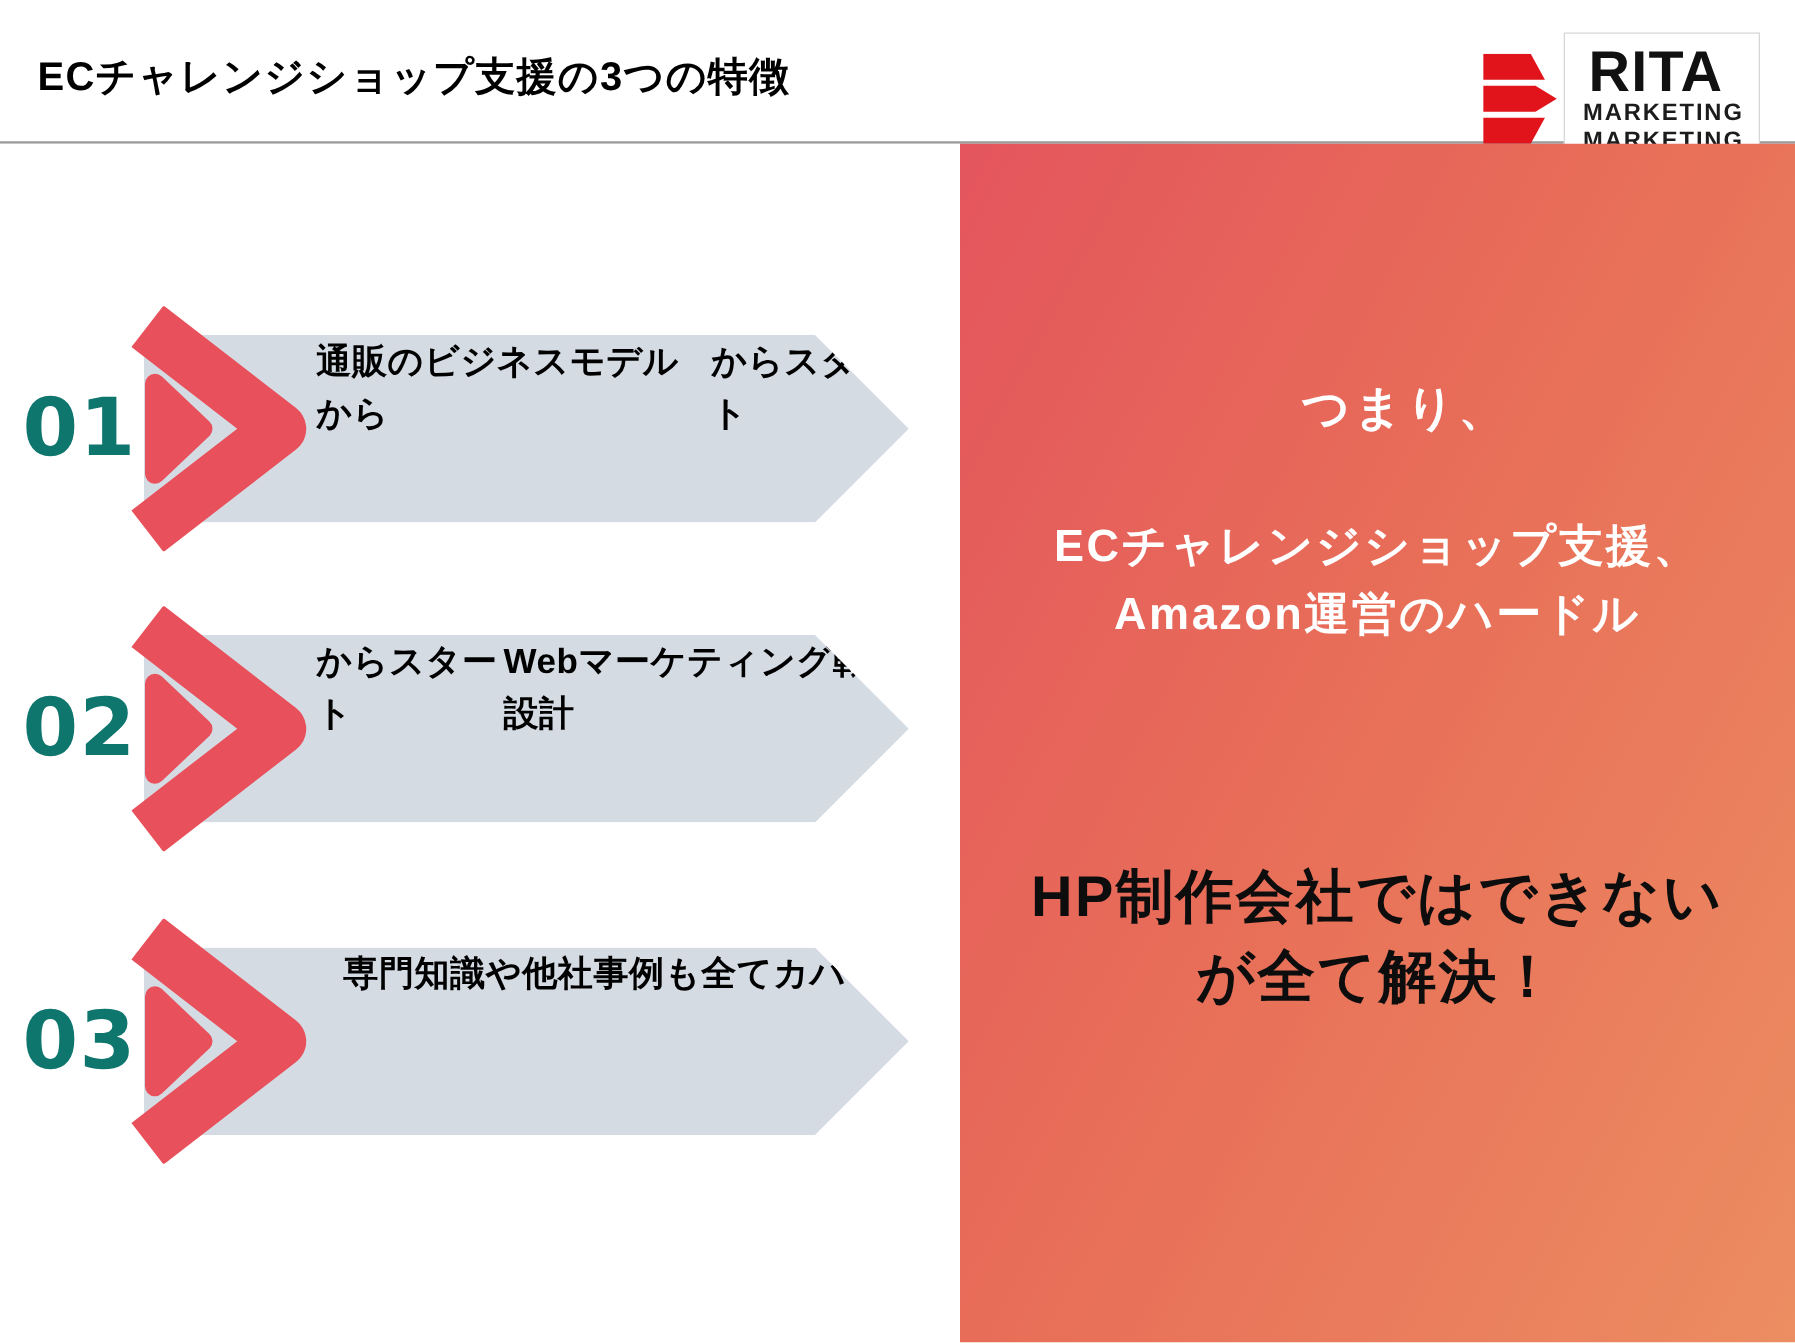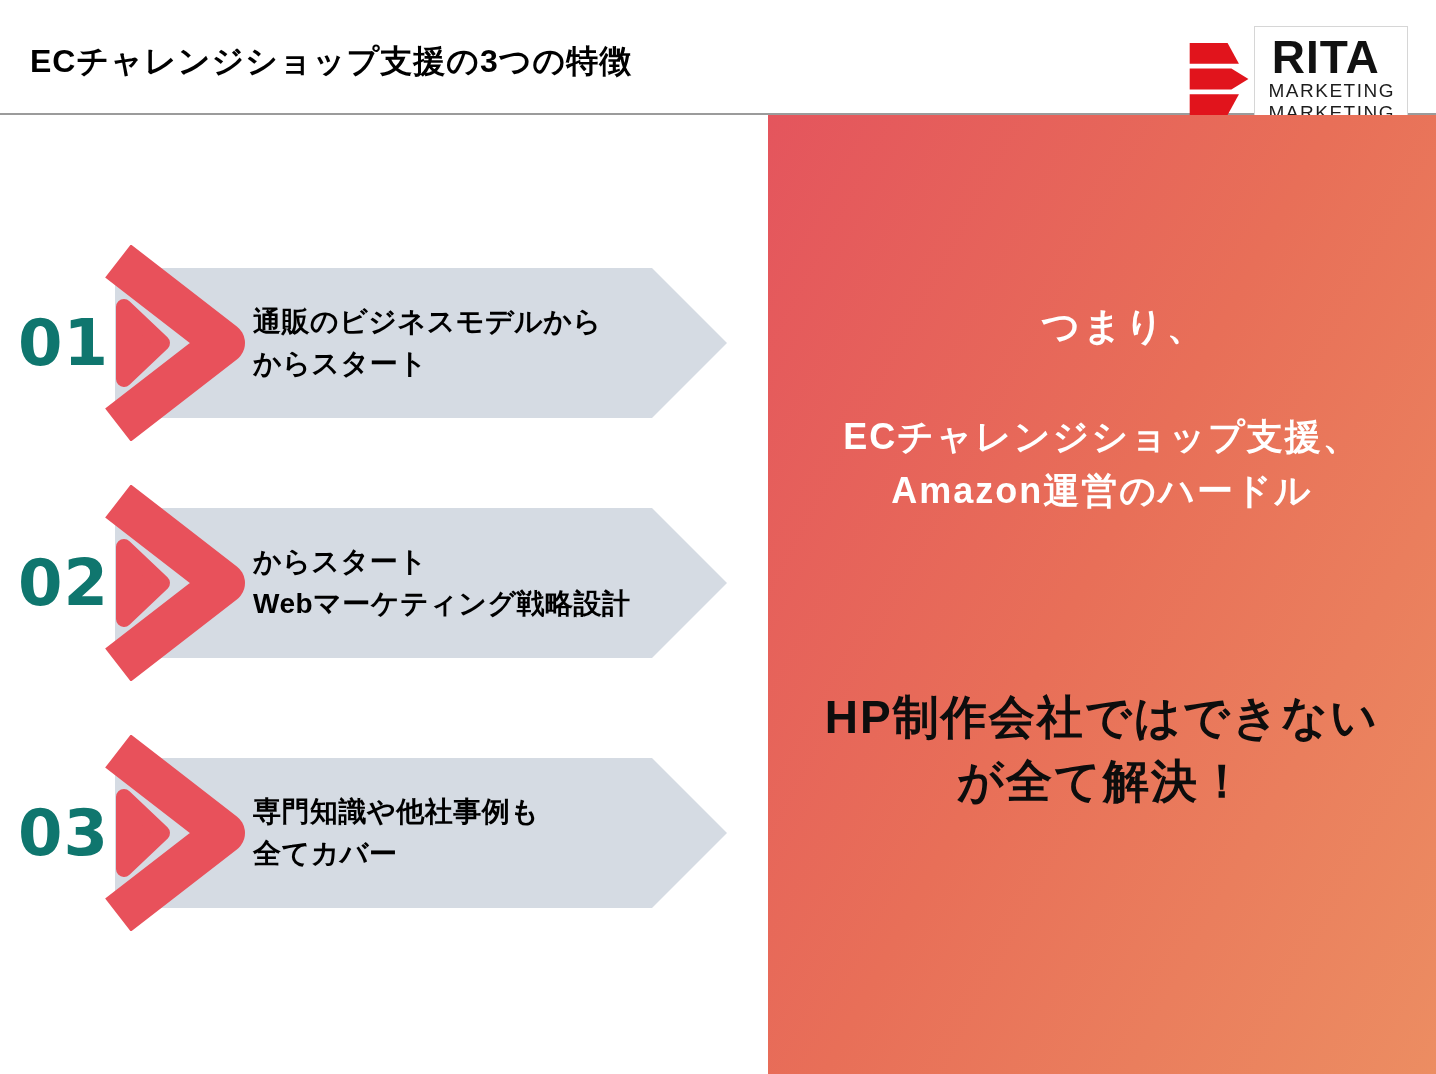--- a/index.html
+++ b/index.html
@@ -33,42 +33,42 @@
     display:flex; align-items:center;
     border:1px solid #d6d6d6; background:#fff;
     padding:7px 12px 7px 14px; margin-left:-6px;flex-direction:column;
   }
   .logo-brand {
     font-size:46px; font-weight:800; color:#111;
     letter-spacing:1px; line-height:1; margin-right:12px;
   }
   .logo-sub { display:flex; flex-direction:column; }
   .logo-sub span {
-    font-size:19px; font-weight:400; color:#1c1c1c;
+    font-size:19px; font-weight:700; color:#1c1c1c;
     letter-spacing:1.5px; line-height:1.15;
   }
 
   
   .steps { position:absolute; left:0; top:115px; width:768px; height:959px; background:#fff; }
   .step { position:absolute; left:0; width:760px; height:194px; }
   .step-1 { top:131px; }   
   .step-2 { top:371px; }
   .step-3 { top:621px; }
   .step-num {
     position:absolute; left:18px; top:50%; transform:translateY(-50%);
     font-size:64px; font-weight:800; color:#0f766e;
     font-family:"DejaVu Sans","Liberation Sans",sans-serif;
     letter-spacing:1px; z-index:3;
   }
   .banner {
     position:absolute; left:115px; top:22px; width:612px; height:150px;
     background:#D5DBE3;
     clip-path:polygon(0 0, calc(100% - 75px) 0, 100% 50%, calc(100% - 75px) 100%, 0 100%);
     z-index:1;
-    display:flex; flex-direction:column; justify-content:center;
+    display:flex; flex-direction:row; justify-content:center;
     padding-left:138px;
   }
   .banner-line {
     font-size:28px; font-weight:800; color:#000;
     line-height:42px; letter-spacing:0.5px;
   }
   .chevron-wrap {
     position:absolute; left:96px; top:50%; transform:translateY(-50%);
     width:160px; height:196px; z-index:2;
   }

